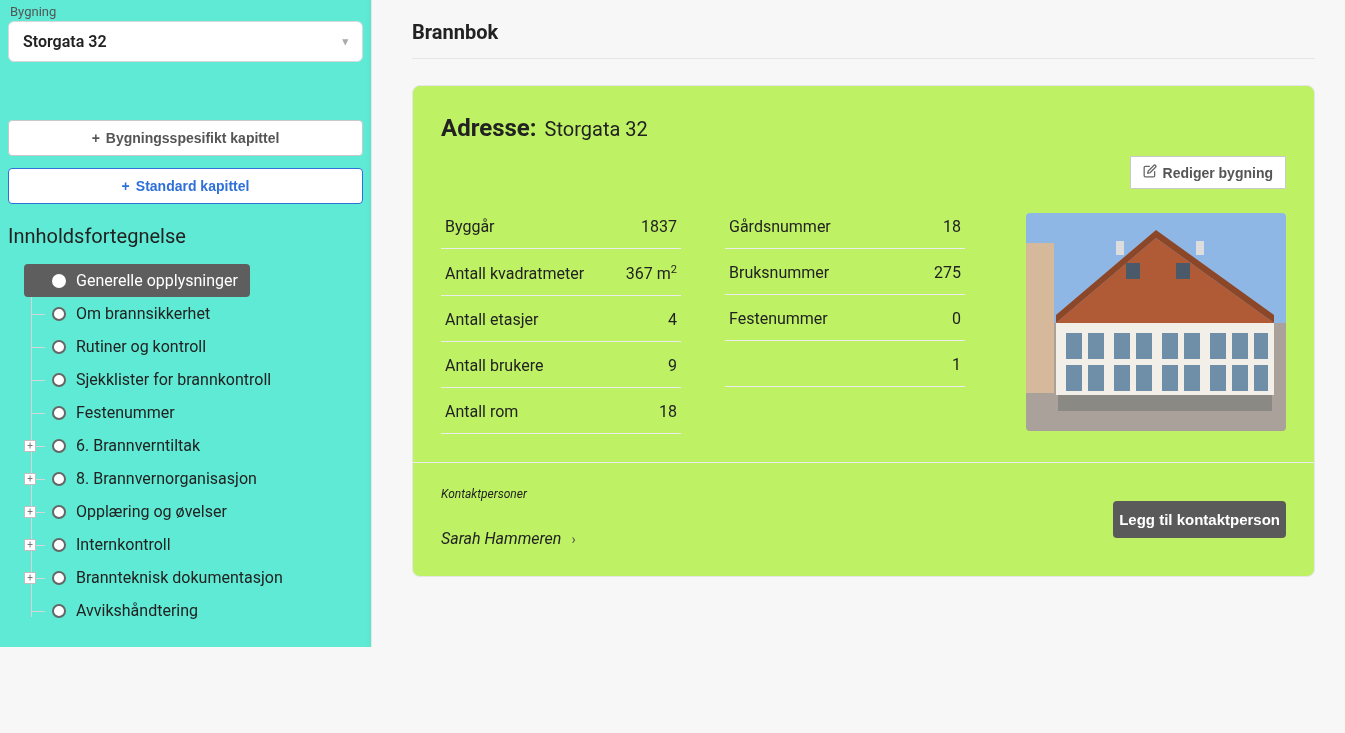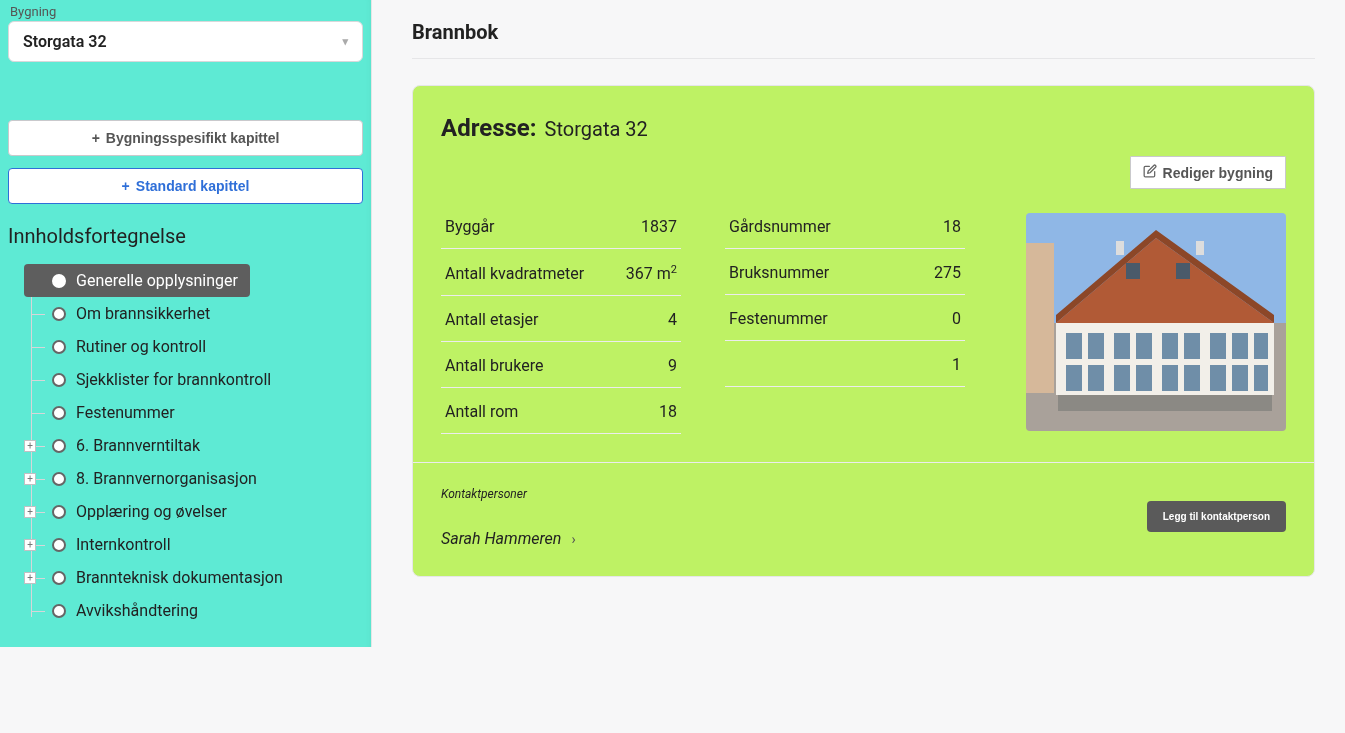--- a/index.html
+++ b/index.html
@@ -234,22 +234,22 @@
 }
 .chev { font-size: 14px; color: #555; font-style: normal; }
 .add-contact-btn {
   position: absolute;
   right: 28px;
   top: 38px;
   background: #5a5a5a;
   color: #fff;
   border: none;
   border-radius: 4px;
-  padding: 10px 16px;
-  font-size: 10px;
+  padding: 10px 6px;
+  font-size: 15px;
   font-weight: 600;
   cursor: pointer;
 }
 </style>
 </head>
 <body>
 
 <div class="sidebar">
   <div class="sidebar-label">Bygning</div>
   <div class="select-box">

